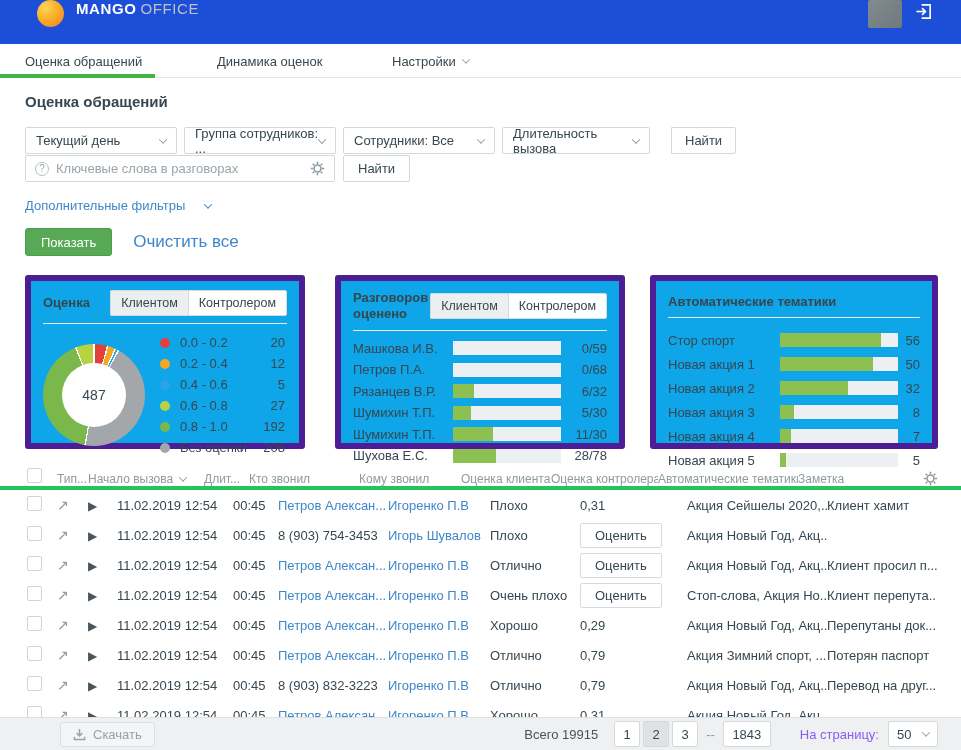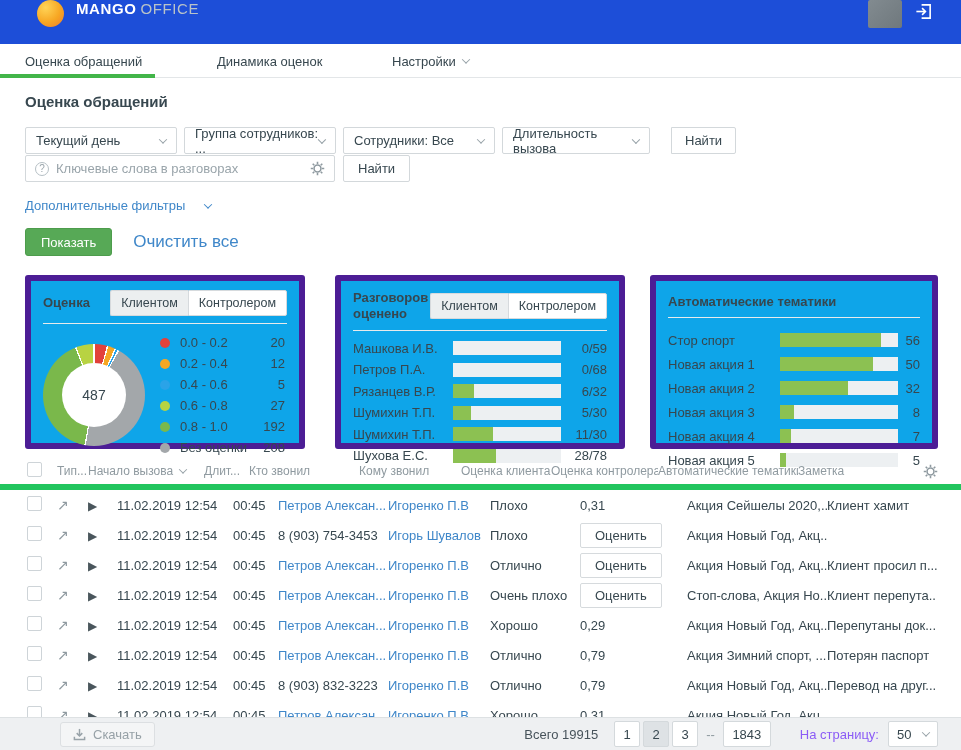--- a/index.html
+++ b/index.html
@@ -87,22 +87,22 @@
   .bars-body { padding:7px 12px 0 12px; }
   .bar-row { display:flex; align-items:center; height:21.5px; }
   .bar-name { font-size:13px; color:#37474f; white-space:nowrap; overflow:hidden; }
   .p2 .bar-name{width:100px}.p3 .bar-name{width:112px}
   .bar-track { height:14px; background:#edf0f2; position:relative; overflow:hidden; }
   .p2 .bar-track{width:108px}.p3 .bar-track{width:118px}
   .bar-fill { position:absolute; left:0; top:0; bottom:0; }
   .bar-val { margin-left:auto; font-size:13px; color:#37474f; }
 
   
-  .thead { position:absolute; top:458px; left:0; right:0; height:32px; display:flex; align-items:center;
-           padding-left:27px; border-bottom:6px solid #22c55e; font-size:12px; color:#8f9aa0; }
+  .thead { position:absolute; top:458px; left:0; right:0; height:32px; display:flex; align-items:flex-end;
+           padding-left:27px; border-bottom:4px solid #22c55e; font-size:12px; color:#8f9aa0; }
   .c-check{width:30px}.c-type{width:31px}.c-play{width:29px}.c-date{width:116px}.c-dur{width:45px}
   .c-from{width:110px}.c-to{width:102px}.c-client{width:90px}.c-ctrl{width:107px}
   .c-topics{width:140px}.c-note{width:110px}
   .cell { white-space:nowrap; overflow:hidden; }
   .checkbox { display:inline-block; width:15px; height:15px; border:1px solid #ced4d8; border-radius:2px;
               background:#fff; cursor:pointer; }
   .sorthdr { display:flex; align-items:center; gap:7px; cursor:pointer; }
   .hdr-gear { margin-left:auto; margin-right:23px; cursor:pointer; display:flex; }
 
   .rows { position:absolute; top:490px; left:0; right:0; }

